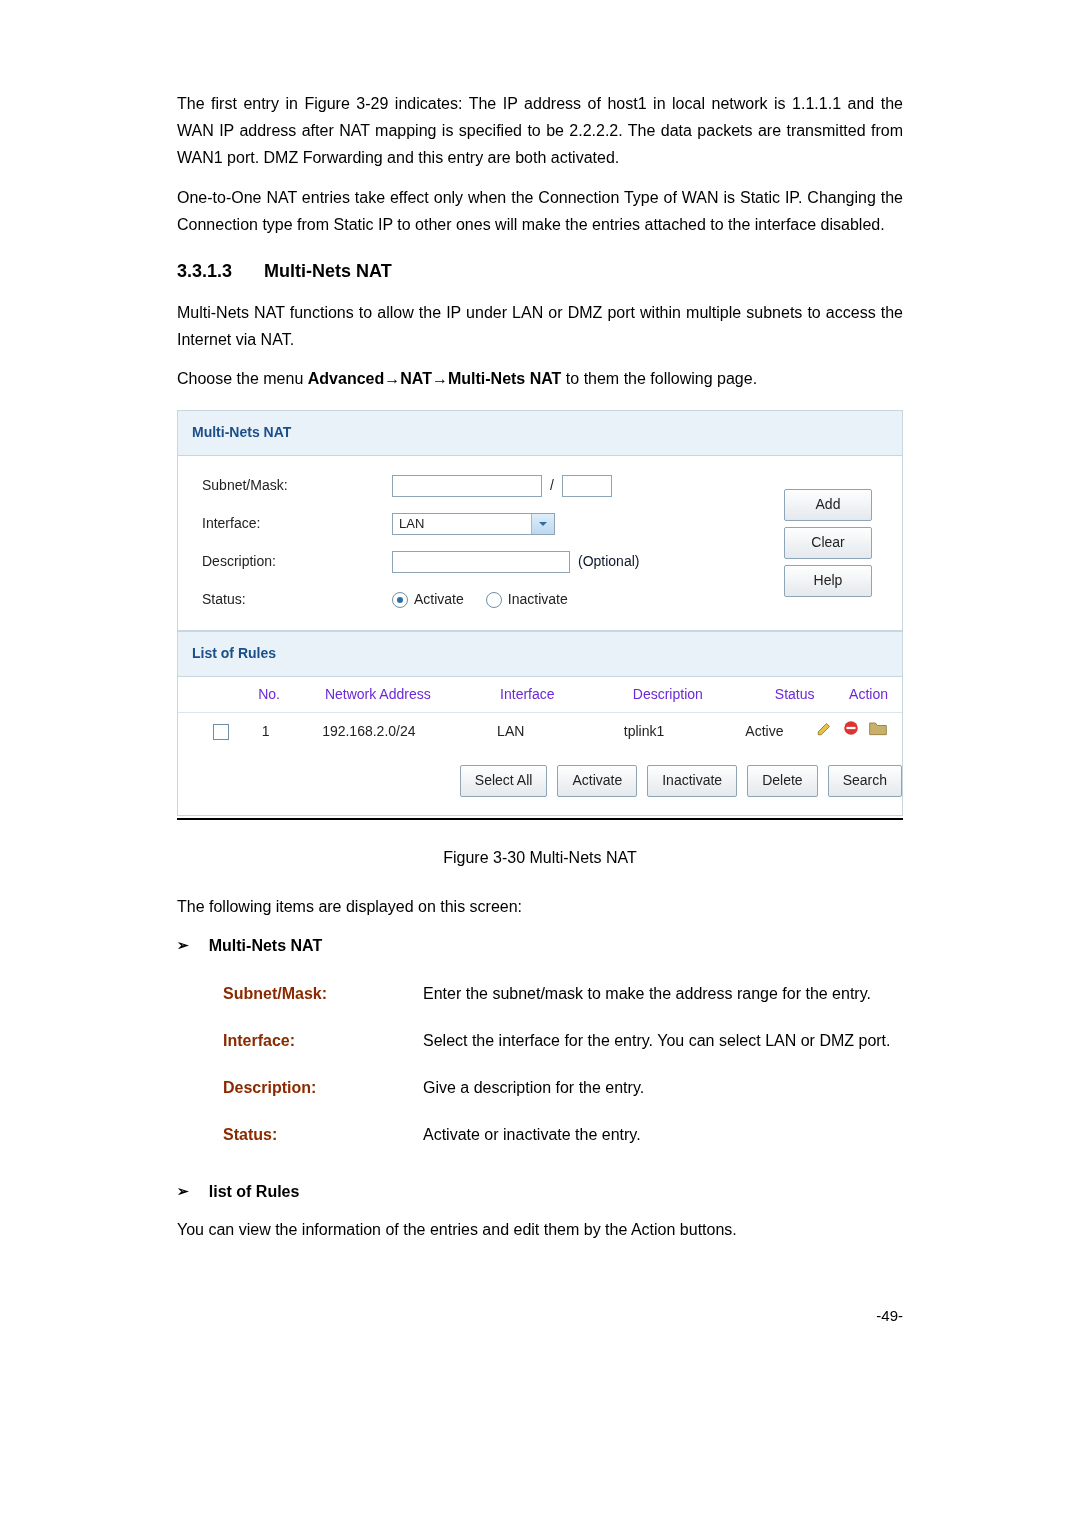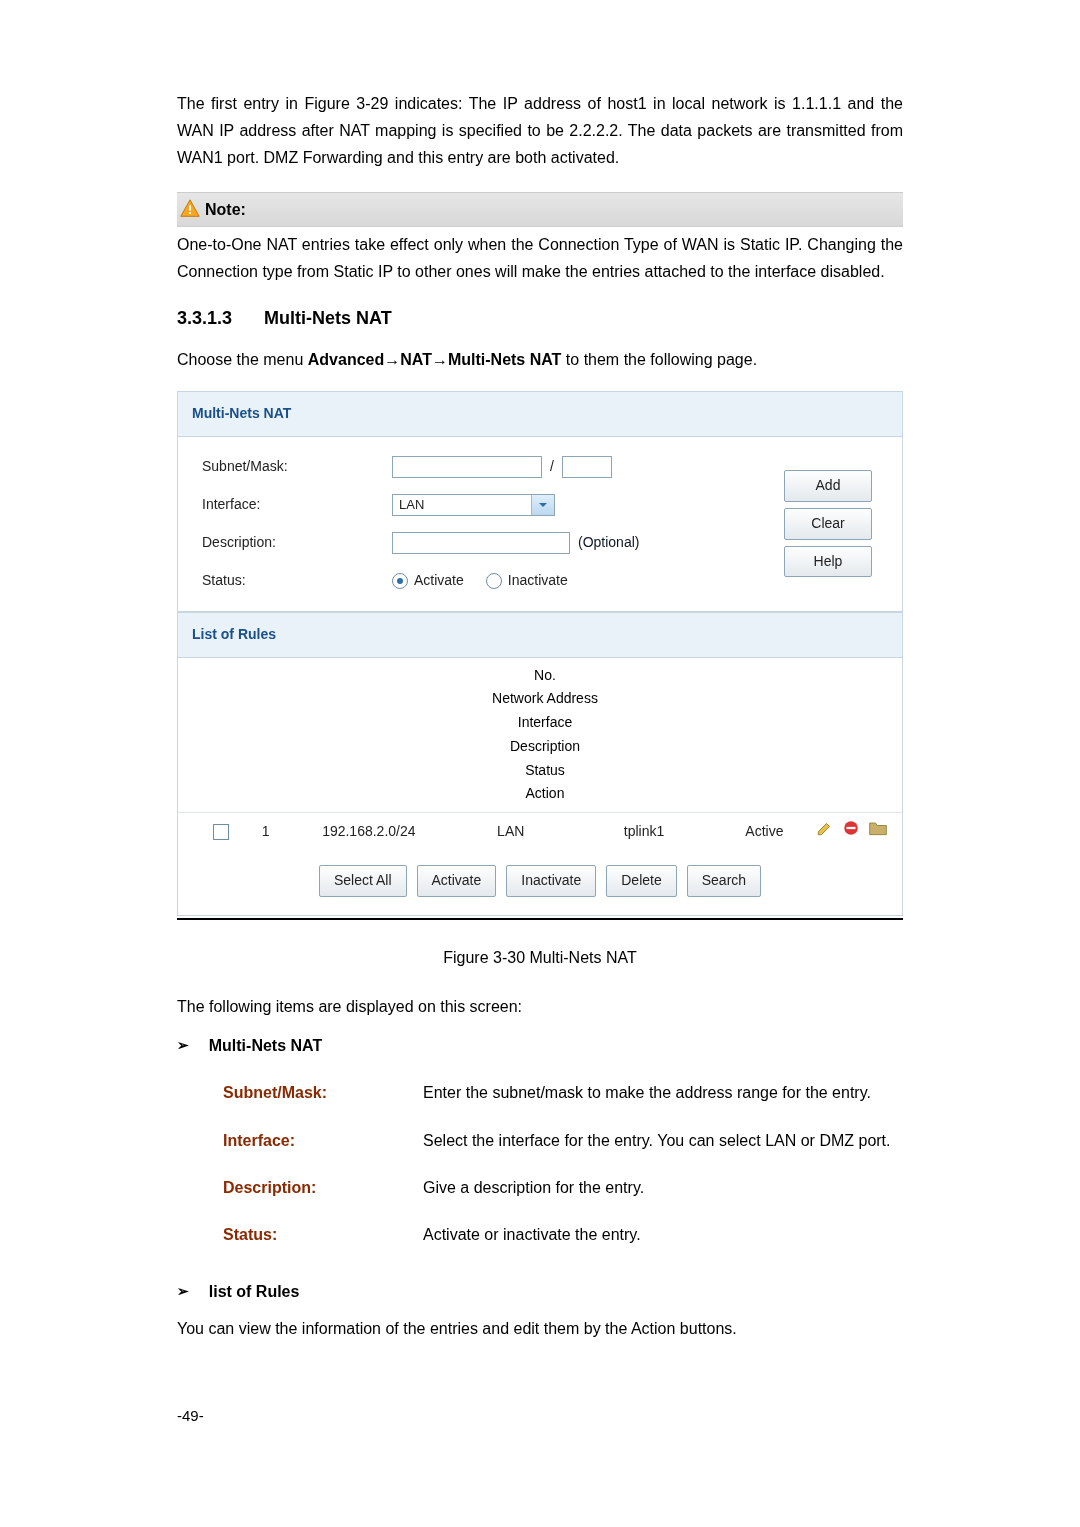--- a/index.html
+++ b/index.html
@@ -162,39 +162,38 @@
     text-align: center;
     cursor: pointer;
     border-radius: 2px;
   }
   .thead-row, .trow {
     display: flex;
     align-items: center;
     padding: 6px 14px 6px 24px;
   }
   .thead-row {
-    color: #000000;
+    color: #6d28d9;
     border-bottom: 1px solid #dce6ec;
-    flex-direction: column;
   }
   .col-chk { width: 44px; display:flex; justify-content:center;}
   .col-no  { width: 60px; text-align:center;}
   .col-net { width: 180px; text-align:center;}
   .col-iface { width: 150px; text-align:center;}
   .col-desc { width: 160px; text-align:center;}
   .col-stat { width: 120px; text-align:center;}
   .col-act { flex:1; text-align:center;}
   .chkbox {
     width: 14px; height: 14px;
     border: 1px solid #6f8ea5;
     background:#fff;
   }
   .btn-bar {
     display: flex;
-    justify-content: center;
+    justify-content: flex-end;
     gap: 10px;
     padding: 14px 0 18px 0;
   }
   .bar-btn {
     border: 1px solid #8da5b6;
     background: linear-gradient(to bottom,#fefefe,#e4e9ed);
     font-family: inherit;
     font-size: 14px;
     padding: 3px 14px;
     cursor: pointer;
@@ -231,47 +230,40 @@
     font-weight: bold;
   }
   .def-desc { flex:1; }
   .action-icons {
     display:inline-flex;
     gap:8px;
     align-items:center;
     justify-content:center;
   }
   .pg-num {
-    text-align:left;
+    text-align:right;
     margin-top: 60px;
     font-size: 15px;
   }
 </style>
 </head>
 <body>
 
 <div class="page">
 
   <div class="para">The first entry in Figure 3-29 indicates: The IP address of host1 in local network is 1.1.1.1 and the WAN IP address after NAT mapping is specified to be 2.2.2.2. The data packets are transmitted from WAN1 port. DMZ Forwarding and this entry are both activated.</div>
 
-  <div class="note-banner">
-    <svg width="22" height="22" viewBox="0 0 24 24">
-      <path d="M12 2 L22 20 L2 20 Z" fill="#f6a623" stroke="#c07400" stroke-width="1"></path>
-      <rect x="11" y="8" width="2" height="6" fill="#fff"></rect>
-      <rect x="11" y="15.5" width="2" height="2" fill="#fff"></rect>
-    </svg>
-    <span>Note:</span>
-  </div>
   <div class="note-text">One-to-One NAT entries take effect only when the Connection Type of WAN is Static IP. Changing the Connection type from Static IP to other ones will make the entries attached to the interface disabled.</div>
 
   <div class="section-heading">
     <span class="num">3.3.1.3</span>
     <span>Multi-Nets NAT</span>
   </div>
 
+  <div class="para">Multi-Nets NAT functions to allow the IP under LAN or DMZ port within multiple subnets to access the Internet via NAT.</div>
 
   <div class="menu-path">
     <span>Choose the menu </span><span class="bold">Advanced</span><span class="bold">→</span><span class="bold">NAT</span><span class="bold">→</span><span class="bold">Multi-Nets NAT</span><span> to them the following page.</span>
   </div>
 
   <div class="config-panel">
     <div class="panel-hdr">Multi-Nets NAT</div>
 
     <div class="form-region">
       <div class="form-left">

